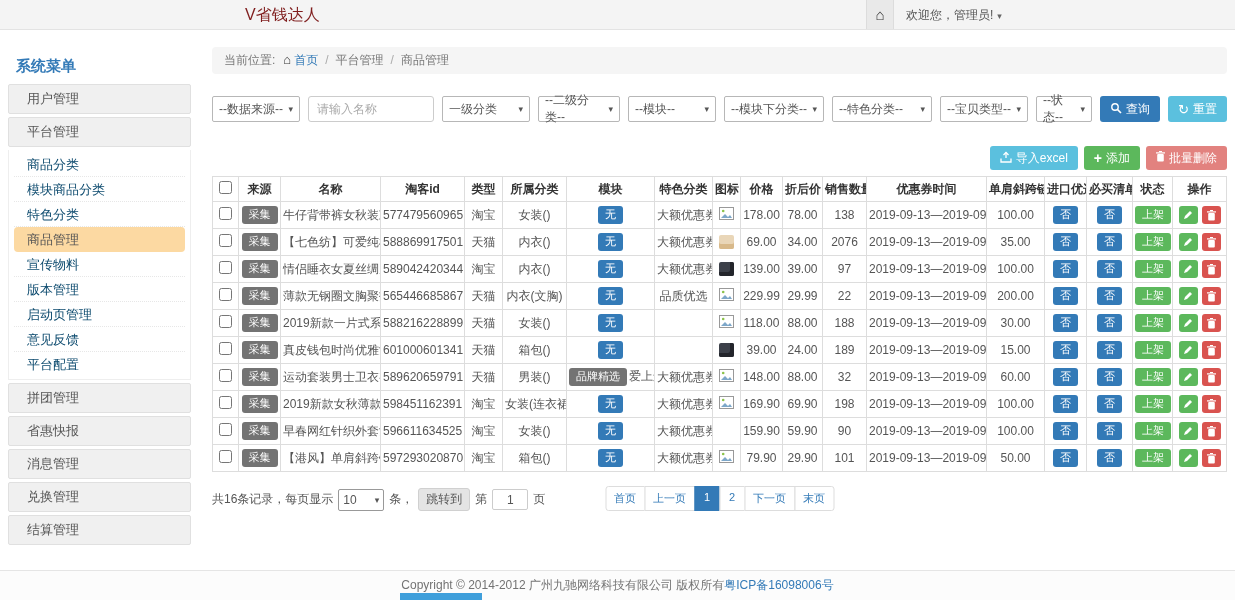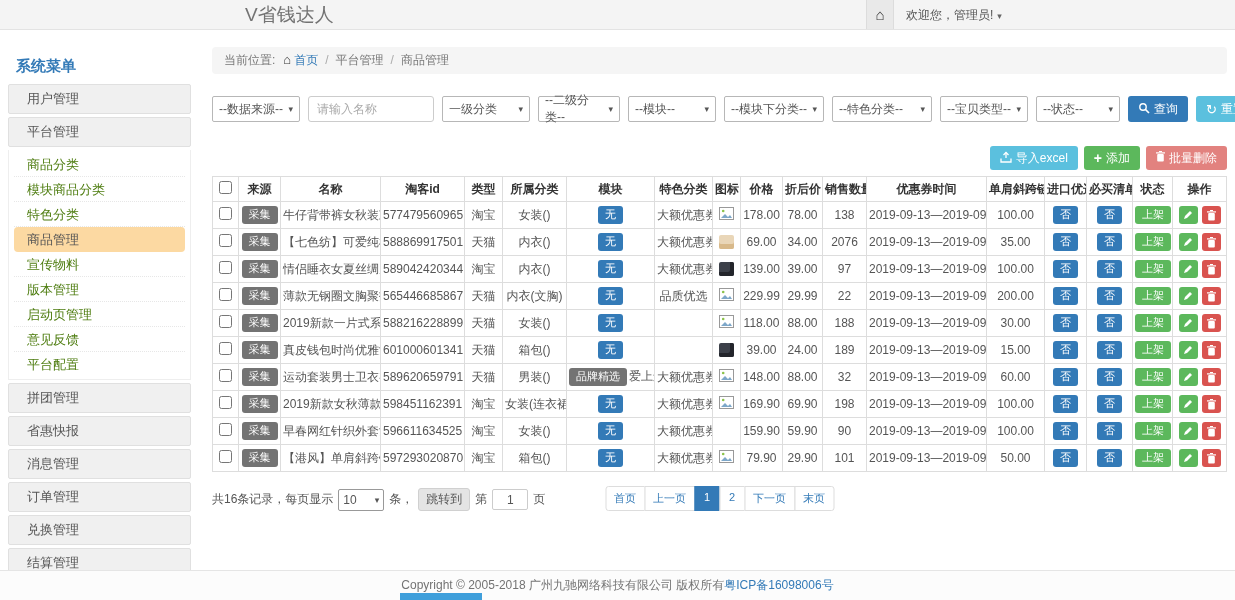--- a/index.html
+++ b/index.html
@@ -1,49 +1,49 @@
 <!DOCTYPE html>
 <html><head>
 <meta charset="utf-8">
 <style>
 *{box-sizing:border-box;margin:0;padding:0}
 html,body{width:1235px;height:600px}
 body{position:relative;overflow:hidden;background:#fff;font-family:"Liberation Sans","DejaVu Sans",sans-serif;font-size:12px;color:#555}
 
 
 .topbar{height:30px;background:#f4f4f4;border-bottom:1px solid #e3e3e3;position:relative;z-index:2}
-.brand{position:absolute;left:245px;top:0;line-height:30px;font-size:19px;color:#737373}
+.brand{position:absolute;left:245px;top:0;line-height:30px;font-size:16px;color:#7f1d1d}
 .home-box{position:absolute;left:866px;top:0;width:28px;height:29px;background:#e9e9e9;border-left:1px solid #dcdcdc;border-right:1px solid #dcdcdc;display:flex;align-items:center;justify-content:center;color:#333;font-size:15px;cursor:pointer}
 .welcome{position:absolute;left:906px;top:0;line-height:30px;color:#555;cursor:pointer}
 .welcome .caret{font-size:9px;color:#666;margin-left:4px}
 
 
 .sidebar{position:absolute;left:8px;top:53px;width:183px;z-index:1}
 .sb-heading{color:#337ab7;font-weight:bold;font-size:15px;padding:4px 4px 8px 8px}
 .sb-group{height:30px;line-height:28px;background:#f0f0f0;border:1px solid #e0e0e0;border-radius:2px;margin-bottom:3px;padding-left:18px;color:#555;font-size:13px;cursor:pointer}
 .sb-sub{background:#fff;border:1px solid #eee;border-top:none;margin-bottom:3px;padding:2px 0}
-.sb-link{display:block;height:25px;line-height:25px;margin:0 5px;padding-left:13px;color:#4d7c0f;font-size:13px;text-decoration:none;border-bottom:1px dotted #e7e7e7;cursor:pointer;white-space:nowrap;overflow:hidden}
+.sb-link{display:block;height:25px;line-height:25px;margin:0 5px;padding-left:13px;color:#0c4a6e;font-size:13px;text-decoration:none;border-bottom:1px dotted #e7e7e7;cursor:pointer;white-space:nowrap;overflow:hidden}
 .sb-sub .sb-link:last-child{border-bottom:none}
 .sb-link.active{background:#fcd9a2;border-radius:4px;color:#555;border-bottom-color:transparent}
 
 
 .main{position:absolute;left:212px;top:47px;width:1015px;z-index:1}
 .breadcrumb{background:#f5f5f5;border-radius:4px;padding:5px 12px;color:#777;margin-bottom:22px}
 .breadcrumb .home-icon{color:#333;margin:0 3px 0 8px;font-size:13px}
 .breadcrumb a{color:#337ab7;text-decoration:none;cursor:pointer}
 .breadcrumb .sep{margin:0 7px;color:#aaa}
 
 .filter-bar{display:flex;align-items:center;gap:8px;margin-bottom:24px}
 .f-select{height:26px;border:1px solid #b7b7b7;border-radius:2px;background:#fff;display:flex;align-items:center;justify-content:space-between;padding:0 6px;color:#555;cursor:pointer;flex:none}
 .f-select .caret{font-size:9px;color:#555;margin-left:4px}
 .f-input{height:26px;border:1px solid #ccc;border-radius:3px;padding:0 8px;color:#555;font:inherit;flex:none}
 .f-input::placeholder{color:#aaa}
 .ctl-data-source{width:88px}.ctl-name-search{width:126px}.ctl-category-level1{width:88px}
 .ctl-category-level2{width:82px}.ctl-module{width:88px}.ctl-module-subcategory{width:100px}
-.ctl-special-category{width:100px}.ctl-item-type{width:88px}.ctl-status{width:84px}
+.ctl-special-category{width:100px}.ctl-item-type{width:88px}.ctl-status{width:56px}
 
 .btn{display:inline-flex;align-items:center;gap:4px;border:none;border-radius:3px;color:#fff;font:inherit;padding:0 10px;height:26px;cursor:pointer;white-space:nowrap}
 .btn-primary{background:#337ab7}
 .btn-info{background:#5bc0de}
 .btn-success{background:#5cb85c}
 .btn-soft-danger{background:#e2827f}
 .refresh-icon{font-size:13px;line-height:1}
 .plus-icon{font-size:14px;font-weight:bold;line-height:1}
 .actions{display:flex;justify-content:flex-end;gap:6px;margin-bottom:6px}
 .actions .btn{height:24px}
@@ -106,21 +106,20 @@
         <a class="sb-link active">商品管理</a>
         <a class="sb-link">宣传物料</a>
         <a class="sb-link">版本管理</a>
         <a class="sb-link">启动页管理</a>
         <a class="sb-link">意见反馈</a>
         <a class="sb-link">平台配置</a>
       </div>
       <div class="sb-group">拼团管理</div>
       <div class="sb-group">省惠快报</div>
       <div class="sb-group">消息管理</div>
-      <div class="sb-group">订单管理</div>
       <div class="sb-group">兑换管理</div>
       <div class="sb-group">结算管理</div>
     </div>
 </aside>
 
 <main class="main">
   <div class="breadcrumb">
     <span>当前位置:</span><span class="home-icon">⌂</span><a>首页</a><span class="sep">/</span><span>平台管理</span><span class="sep">/</span><span>商品管理</span>
   </div>
 
@@ -583,16 +582,16 @@
         <a class="pg-btn">上一页</a>
         <a class="pg-btn active">1</a>
         <a class="pg-btn">2</a>
         <a class="pg-btn">下一页</a>
         <a class="pg-btn">末页</a>
       </div>
   </div>
 </main>
 
 <footer class="footer">
-  <span>Copyright © 2005-2018 广州九驰网络科技有限公司 版权所有</span>
+  <span>Copyright © 2014-2012 广州九驰网络科技有限公司 版权所有</span>
     <a>粤ICP备16098006号</a>
 </footer>
 <div class="bottom-bar"></div>
 
 </body></html>

